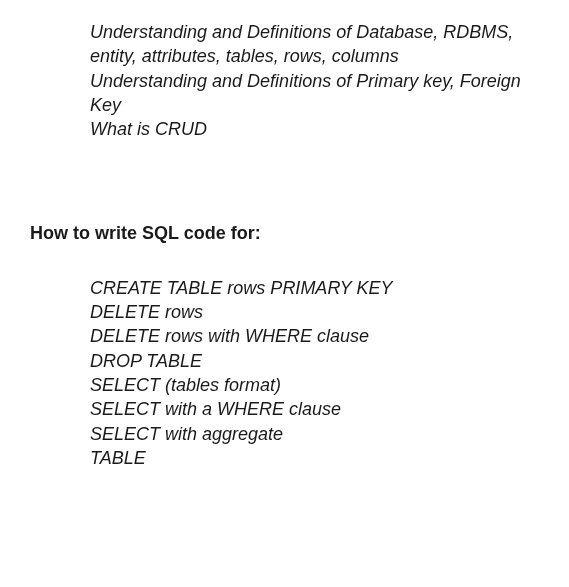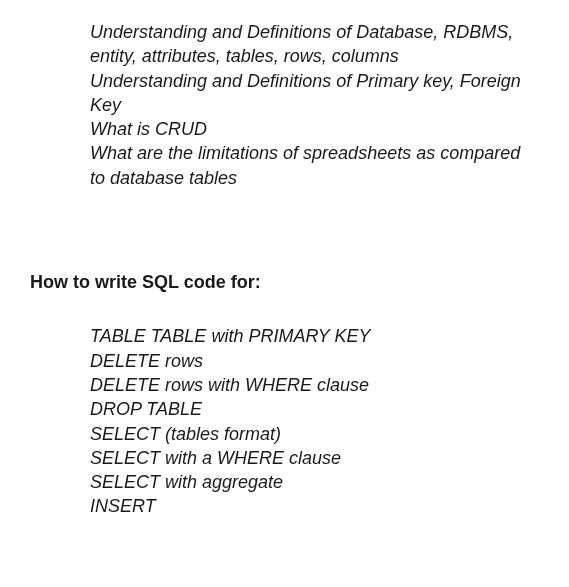--- a/index.html
+++ b/index.html
@@ -27,27 +27,26 @@
       font-weight: bold;
     }
   </style>
 </head>
 <body>
 
 <div class="indented-block">
   <div class="list-item">Understanding and Definitions of Database, RDBMS, entity, attributes, tables, rows, columns</div>
   <div class="list-item">Understanding and Definitions of Primary key, Foreign Key</div>
   <div class="list-item">What is CRUD</div>
-  <div class="list-item">What are the limitations of spreadsheets as compared to database tables</div>
 </div>
 
 <div class="section-heading">How to write SQL code for:</div>
 
 <div class="indented-block">
-  <div class="list-item">TABLE TABLE with PRIMARY KEY</div>
+  <div class="list-item">CREATE TABLE rows PRIMARY KEY</div>
   <div class="list-item">DELETE rows</div>
   <div class="list-item">DELETE rows with WHERE clause</div>
   <div class="list-item">DROP TABLE</div>
   <div class="list-item">SELECT (tables format)</div>
   <div class="list-item">SELECT with a WHERE clause</div>
   <div class="list-item">SELECT with aggregate</div>
-  <div class="list-item">INSERT</div>
+  <div class="list-item">TABLE</div>
 </div>
 
 </body></html>

